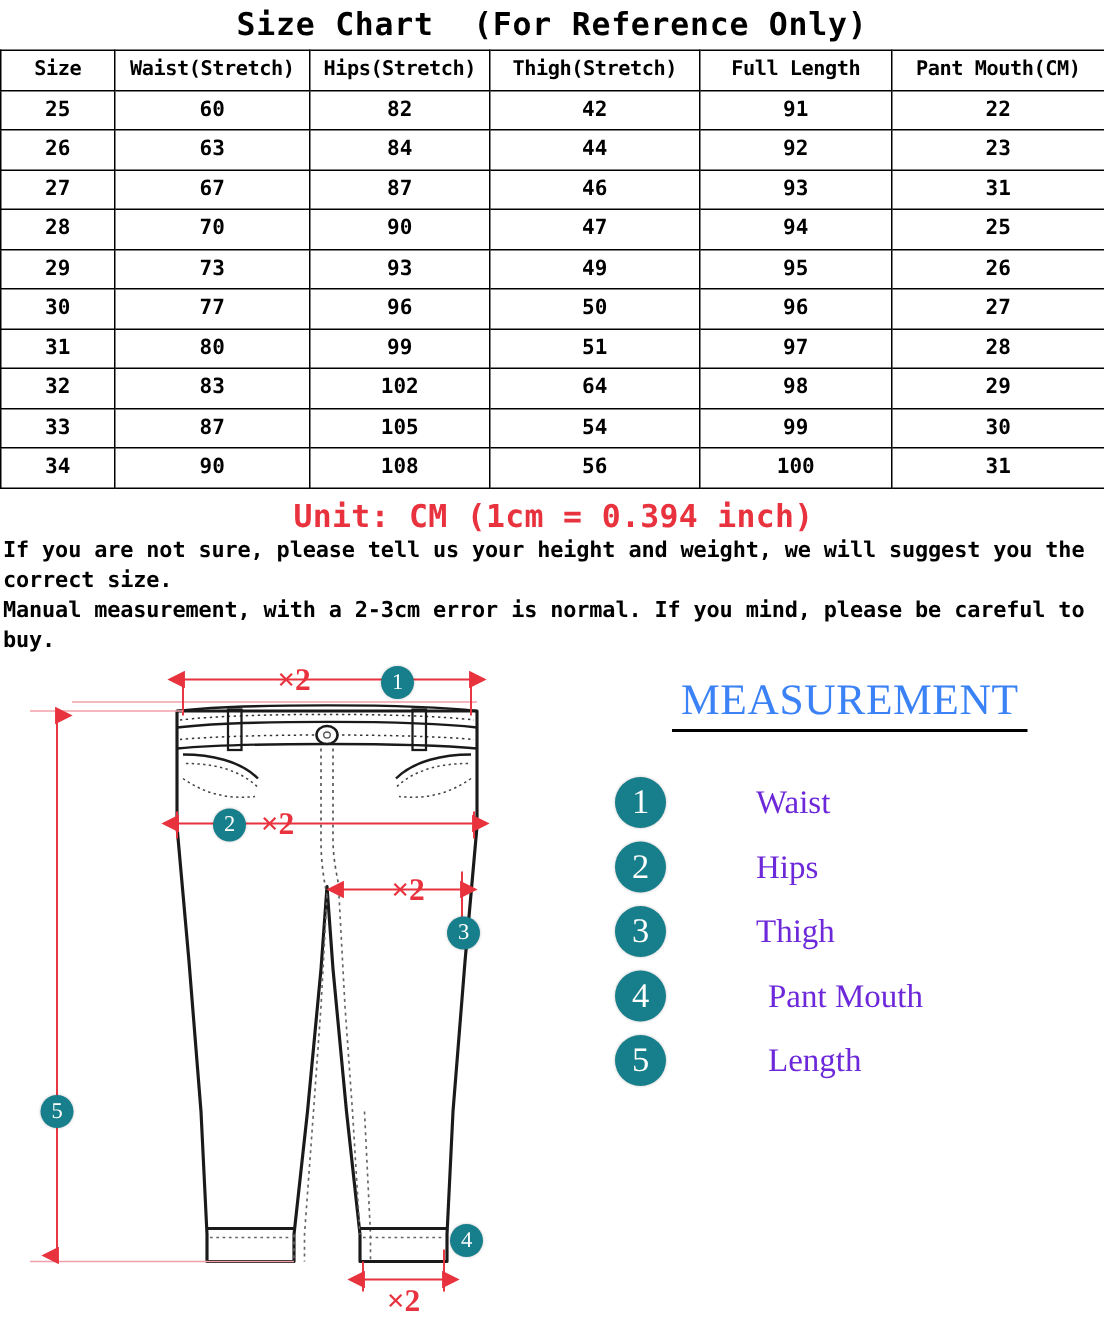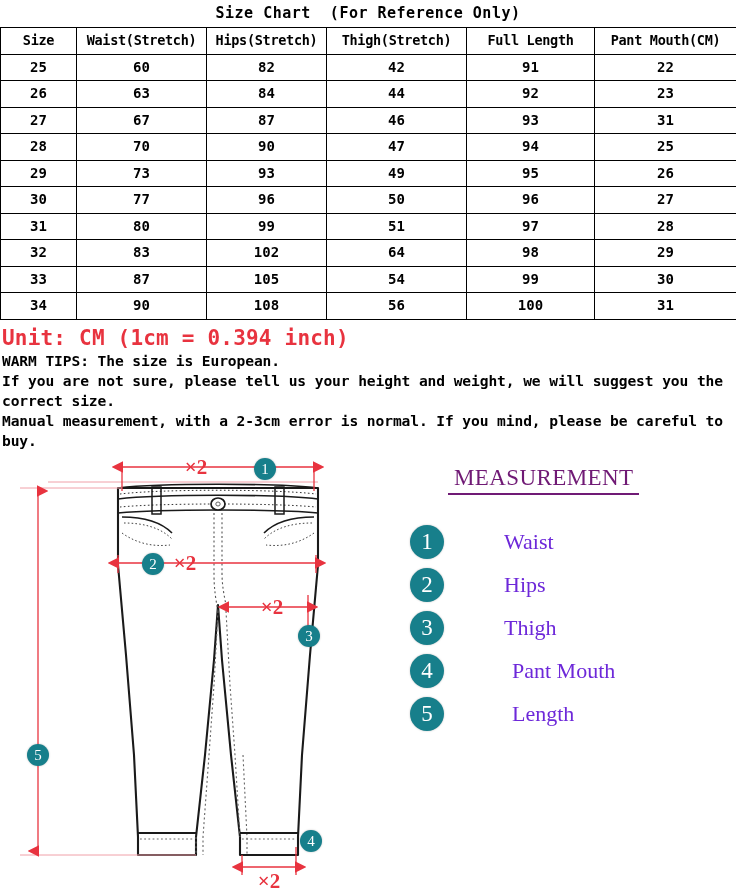--- a/index.html
+++ b/index.html
@@ -13,21 +13,21 @@
     position: relative;
     font-family: "DejaVu Sans Mono", monospace;
     color: #000000;
     overflow: hidden;
   }
 
   
   .chart-title {
     text-align: center;
     font-family: "DejaVu Sans Mono", monospace;
-    font-size: 15px;
+    font-size: 21px;
     font-weight: bold;
     letter-spacing: 0.5px;
     padding: 4px 0 5px 0;
     white-space: pre;
   }
 
   
   table.size-table {
     border-collapse: collapse;
     width: 736px;
@@ -59,20 +59,21 @@
 
   
   .unit-line {
     color: #e8333f;
     font-family: "DejaVu Sans Mono", monospace;
     font-size: 21px;
     font-weight: bold;
     padding: 6px 0 1px 2px;
     letter-spacing: 0.2px;
     white-space: pre;
+    text-align: center;
   }
   .tips {
     font-family: "DejaVu Sans Mono", monospace;
     font-size: 14.6px;
     font-weight: bold;
     line-height: 20px;
     padding-left: 2px;
     padding-right: 2px;
     letter-spacing: -0.1px;
   }
@@ -88,24 +89,24 @@
 
   
   .legend {
     position: absolute;
     left: 410px;
     top: 10px;
     width: 320px;
   }
   .legend-title {
     font-family: "Liberation Serif", serif;
-    font-size: 23px;
-    color: #701a75;
+    font-size: 29px;
+    color: #3b82f6;
     letter-spacing: 0.4px;
-    border-bottom: 2px solid #701a75;
+    border-bottom: 2px solid #000000;
     display: inline-block;
     padding: 0 6px 2px 6px;
     margin-left: 38px;
   }
   .legend-list {
     margin-top: 26px;
   }
   .legend-row {
     display: flex;
     align-items: center;
@@ -257,21 +258,20 @@
         <td>108</td>
         <td>56</td>
         <td>100</td>
         <td>31</td>
       </tr>
     </tbody>
 </table>
 
 <div class="unit-line">Unit: CM (1cm = 0.394 inch)</div>
 <div class="tips">
-  <div>WARM TIPS: The size is European.</div>
   <div>If you are not sure, please tell us your height and weight, we will suggest you the correct size.</div>
   <div>Manual measurement, with a 2-3cm error is normal. If you mind, please be careful to buy.</div>
 </div>
 
 <div class="figure-area">
 
   <div class="pants-wrap">
     <svg width="400" height="448" viewBox="0 0 400 448" xmlns="http://www.w3.org/2000/svg">
       <defs>
         <marker id="arrL" markerWidth="9" markerHeight="9" refX="8" refY="4.5" orient="auto">

